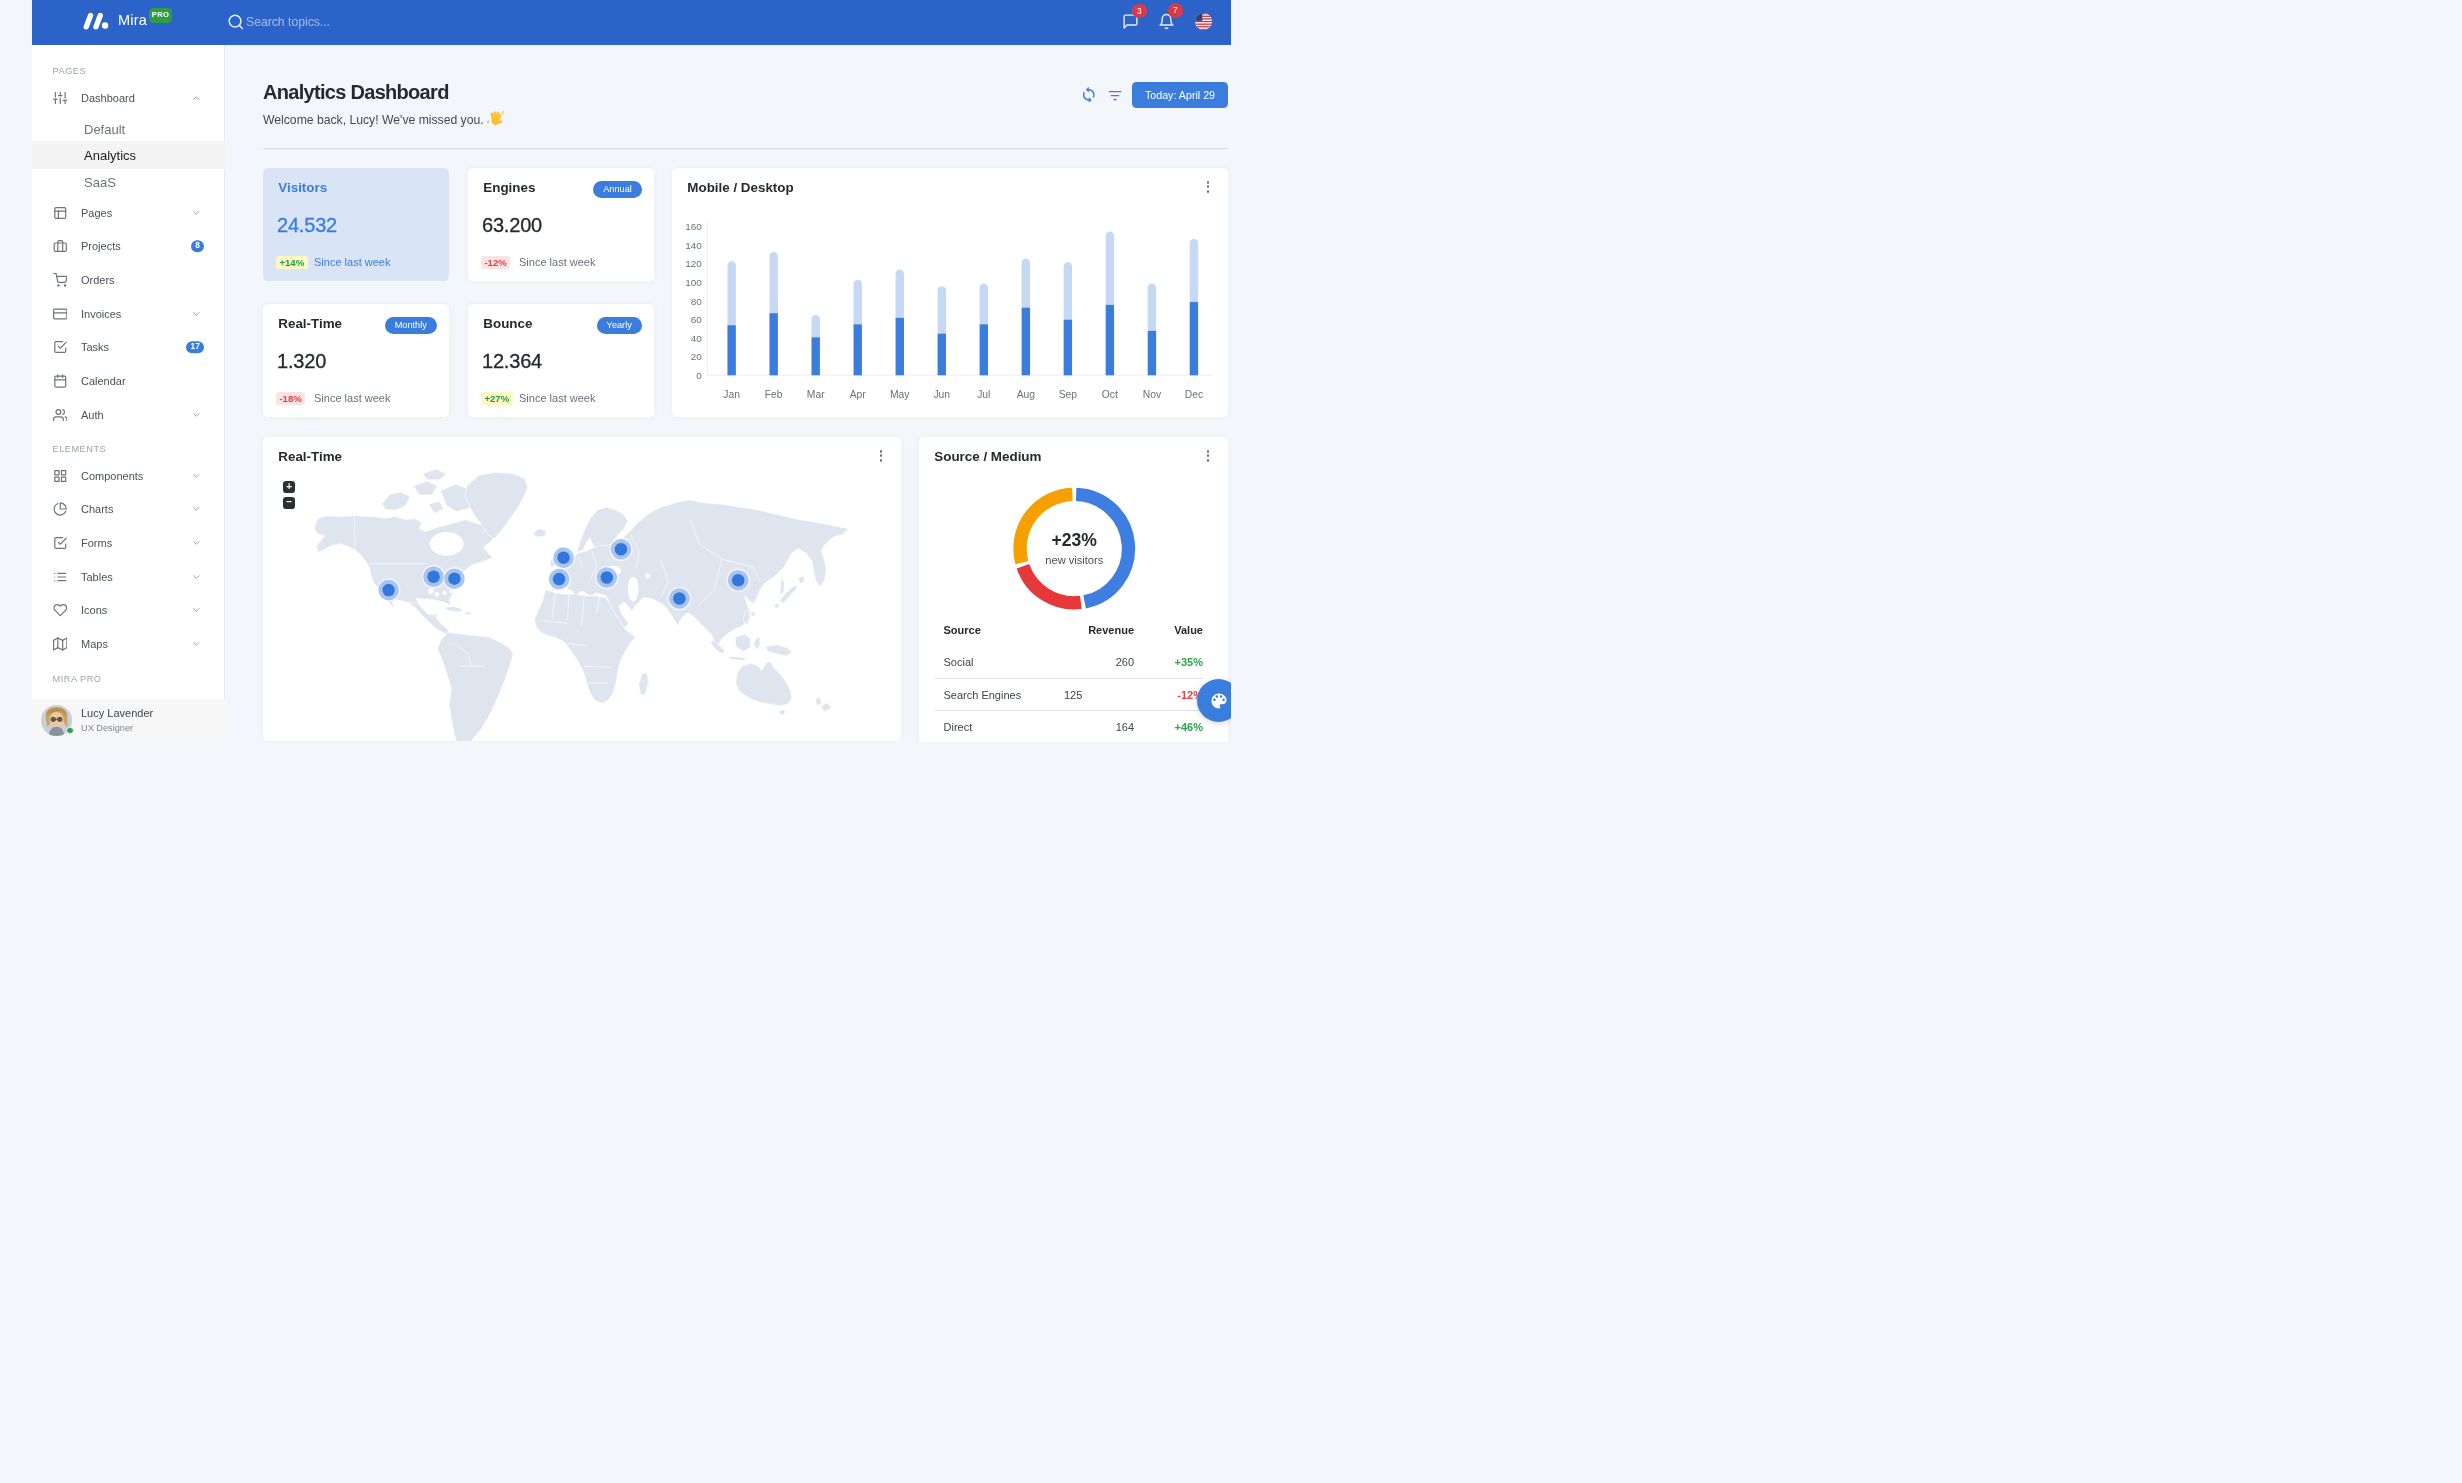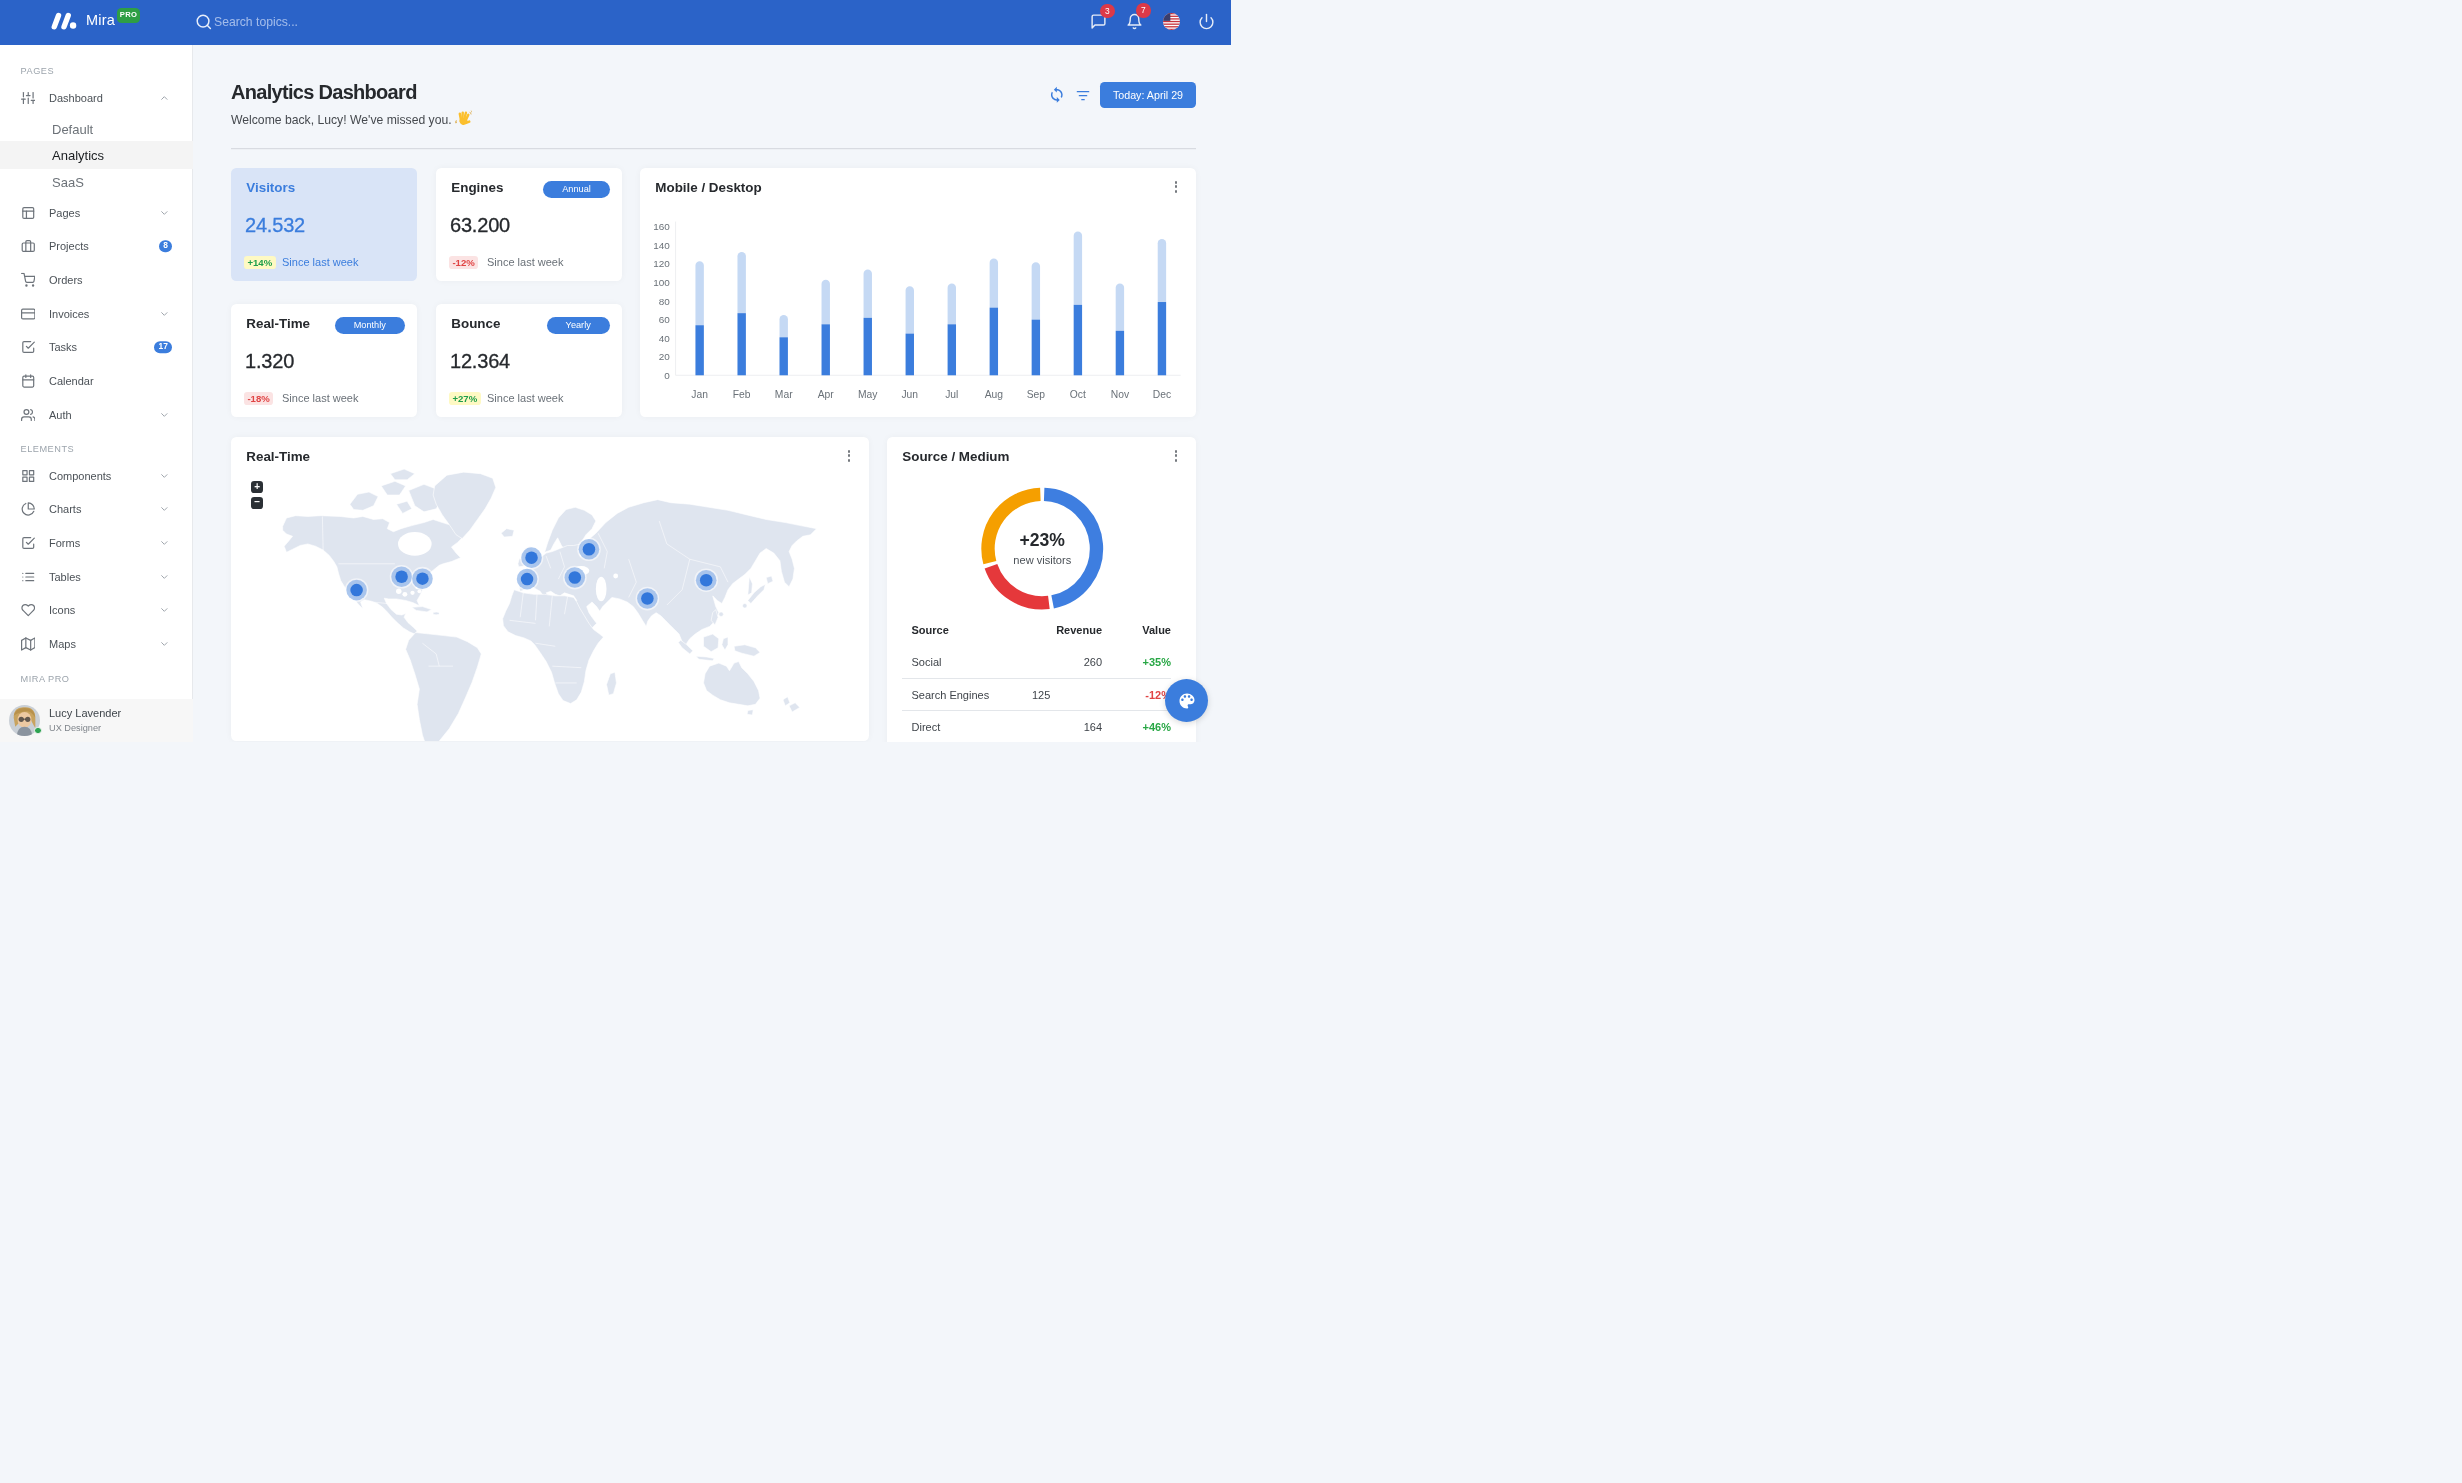--- a/index.html
+++ b/index.html
@@ -1,17 +1,17 @@
 <!DOCTYPE html>
 <html style="font-size:12.2px"><head>
 <meta charset="utf-8">
 <style>
   * { margin:0; padding:0; box-sizing:border-box; }
   html,body { width:1231px; height:742px; overflow:hidden; font-family:"Liberation Sans", sans-serif; background:#F3F6FA; }
-  #app { position:relative; width:1231px; height:742px; }
+  #app { position:relative; width:1231px; height:742px;margin-left:32px; }
   .abs { position:absolute; }
   
   .navbar { position:absolute; left:0; top:0; width:1231px; height:45px; background:#2B63C8; z-index:50; }
   .logo-text { position:absolute; left:85px; top:13.8px; font-size:13.8px; color:#fff; font-weight:400; letter-spacing:0.2px; }
   .pro-badge { position:absolute; left:117px; top:8px; width:23px; height:14.5px; background:#2E9E44; border-radius:4.6px; color:#fff; font-size:7.6px; font-weight:700; text-align:center; line-height:14.5px; letter-spacing:0.4px; }
   .search-ph { position:absolute; left:214px; top:14.5px; font-size:12.2px; color:rgba(235,242,255,.62); }
   .nav-badge { position:absolute; width:14.5px; height:14.5px; border-radius:50%; background:#DC3948; color:#fff; font-size:8.4px; font-weight:400; text-align:center; line-height:14.5px; z-index:2; }
   
   .sidebar { position:absolute; left:0; top:45px; width:193px; height:697px; background:#fff; border-right:0.8px solid #E7E9EC; z-index:10; }
   .side-label { position:absolute; left:20.6px; font-size:9.2px; color:#9CA4AC; letter-spacing:0.5px; }
@@ -26,21 +26,21 @@
   .side-badge { position:absolute; right:20.6px; top:50%; transform:translateY(-50%); background:#3B7DDD; color:#fff; font-size:8.4px; font-weight:700; border-radius:6.1px; padding:0 4.6px; height:11.5px; line-height:11.5px; }
   .user-band { position:absolute; left:0; top:654px; width:193px; height:43px; background:#F7F7F7; }
   
   .page-title { position:absolute; left:231px; top:81px; font-size:20px; font-weight:700; color:#26292D; letter-spacing:-0.7px; }
   .welcome { position:absolute; left:231px; top:110px; font-size:12.2px; color:#45494E; }
   .divider { position:absolute; left:231px; top:148px; width:965px; height:1.1px; background:#D8DBE1; box-shadow:0 0.8px 0.8px rgba(0,0,0,.04); }
   .today-btn { position:absolute; left:1100px; top:82px; width:96px; height:26px; background:#3B7DDD; border-radius:4.6px; color:#fff; font-size:10.7px; text-align:center; line-height:26px; }
   .card { position:absolute; background:#fff; border-radius:5.4px; box-shadow:0 0 7.6px rgba(18,38,63,.04); }
   .card-title { font-size:13.4px; font-weight:700; color:#26292D; }
   .stat-num { font-size:20px; font-weight:400; color:#26292D; letter-spacing:-0.2px; -webkit-text-stroke:0.3px currentColor; }
-  .pill { position:absolute; background:#3B7DDD; color:#fff; font-size:9.2px; border-radius:8.8px; height:17.6px; line-height:17.6px; padding:0 19px; }
+  .pill { position:absolute; background:#3B7DDD; color:#fff; font-size:9.2px; border-radius:8.8px; height:17.6px; line-height:17.6px; padding:0 10px; }
   .chip { position:absolute; font-size:9.6px; font-weight:700; border-radius:3.1px; height:13px; line-height:13px; padding:0 3.4px; }
   .chip.up { color:#1E9E4B; background:#fef9c3; }
   .chip.down { color:#E04444; background:#FBE3E3; }
   .since { position:absolute; font-size:11px; color:#6A7178; }
   .kebab { position:absolute; width:3.1px; }
   .kebab i { display:block; width:2.9px; height:2.9px; border-radius:50%; background:#75797E; margin:0 0 1.6px 0; }
 </style>
 </head>
 <body>
 <div id="app">

